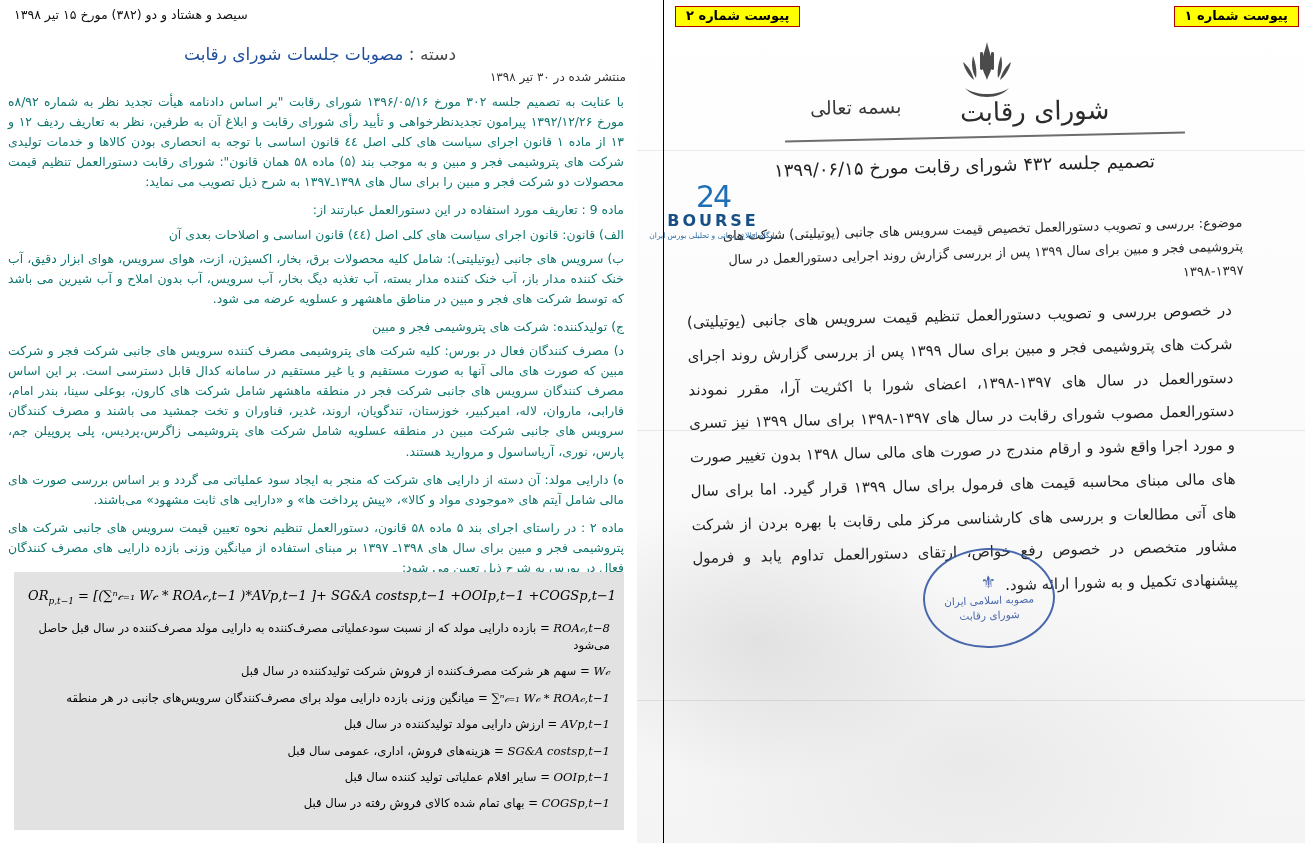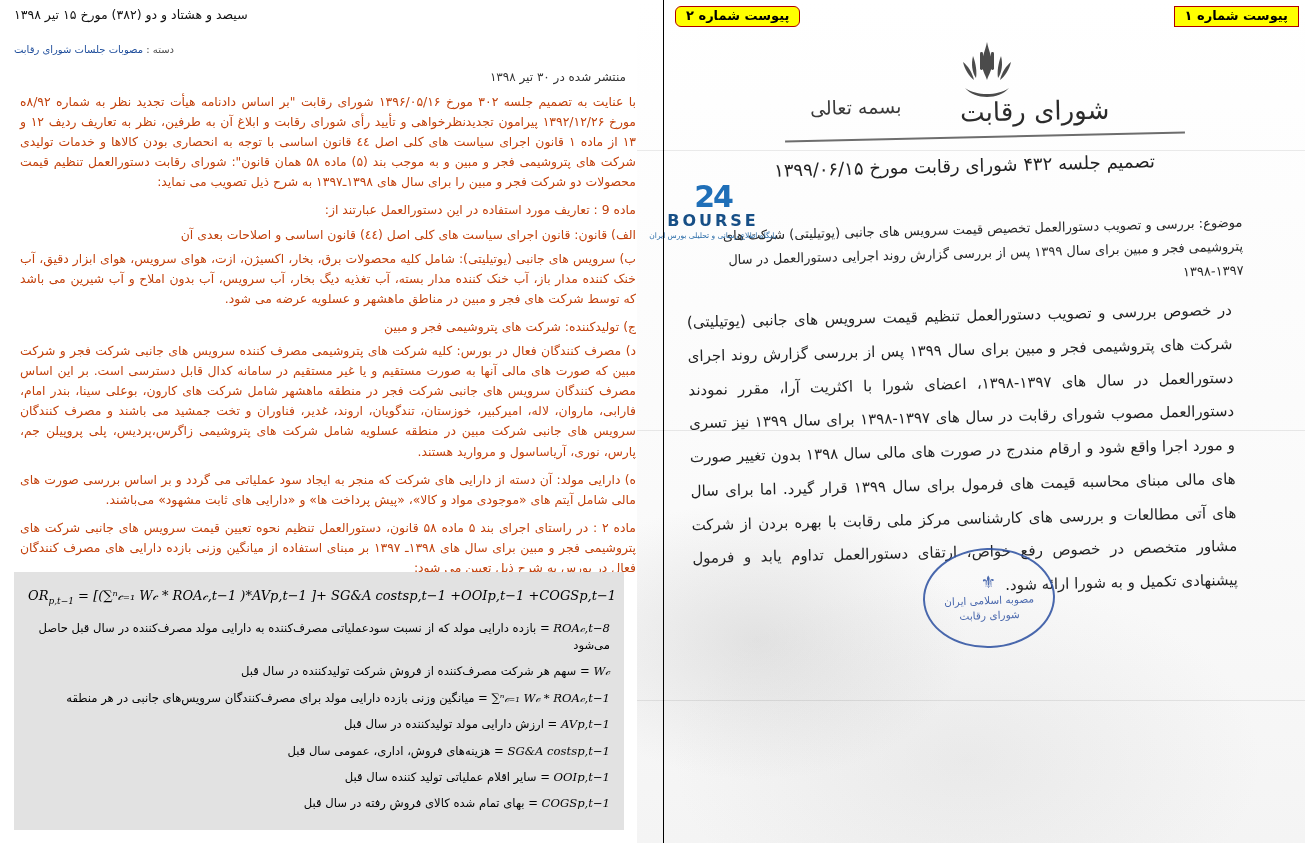--- a/index.html
+++ b/index.html
@@ -54,21 +54,20 @@
     white-space: nowrap;
     font-family: "DejaVu Sans", "Liberation Sans", sans-serif;
   }
   .attach-left {
     top: 6px;
     right: 6px;
   }
   .attach-right {
     top: 6px;
     left: 675px;
-    border-radius: 6px;
   }
 
   
   .rp-head {
     position: absolute;
     top: 7px;
     left: 0;
     width: 637px;
     text-align: left;
     font-size: 12.5px;
@@ -77,47 +76,47 @@
     box-sizing: border-box;
     direction: rtl;
   }
   .rp-head span { display: inline-block; text-align: center; }
 
   .rp-cat {
     position: absolute;
     top: 44px;
     left: 14px;
     width: 612px;
-    font-size: 10px;
+    font-size: 17px;
     color: #1f4e9c;
     direction: rtl;
-    text-align: left;
+    text-align: center;
   }
   .rp-cat .cat-key { color: #4a4a4a; }
   .rp-date {
     position: absolute;
     top: 70px;
     left: 14px;
     width: 612px;
     font-size: 12px;
     color: #333;
     direction: rtl;
     text-align: right;
   }
 
   .rp-body {
     position: absolute;
     top: 92px;
-    left: 20px;
+    left: 8px;
     width: 616px;
     direction: rtl;
     text-align: justify;
     font-size: 12.4px;
     line-height: 1.62;
-    color: #c2410c;
+    color: #0f766e;
   }
   .rp-body p {
     margin: 0 0 8px 0;
   }
   .rp-body p.tight { margin-bottom: 4px; }
 
   
   .formula-box {
     position: absolute;
     top: 572px;
@@ -289,21 +288,21 @@
     top: 182px;
     left: 12px;
     width: 128px;
     height: 60px;
     color: #1a5fa8;
     direction: ltr;
     text-align: center;
   }
   .bourse-logo .mark {
     font-size: 30px;
-    font-weight: bold;
+    font-weight: normal;
     letter-spacing: -2px;
     line-height: 1;
     color: #1f6fb8;
   }
   .bourse-logo .word {
     font-size: 16px;
     font-weight: bold;
     letter-spacing: 3px;
     color: #174f86;
     line-height: 1.1;

